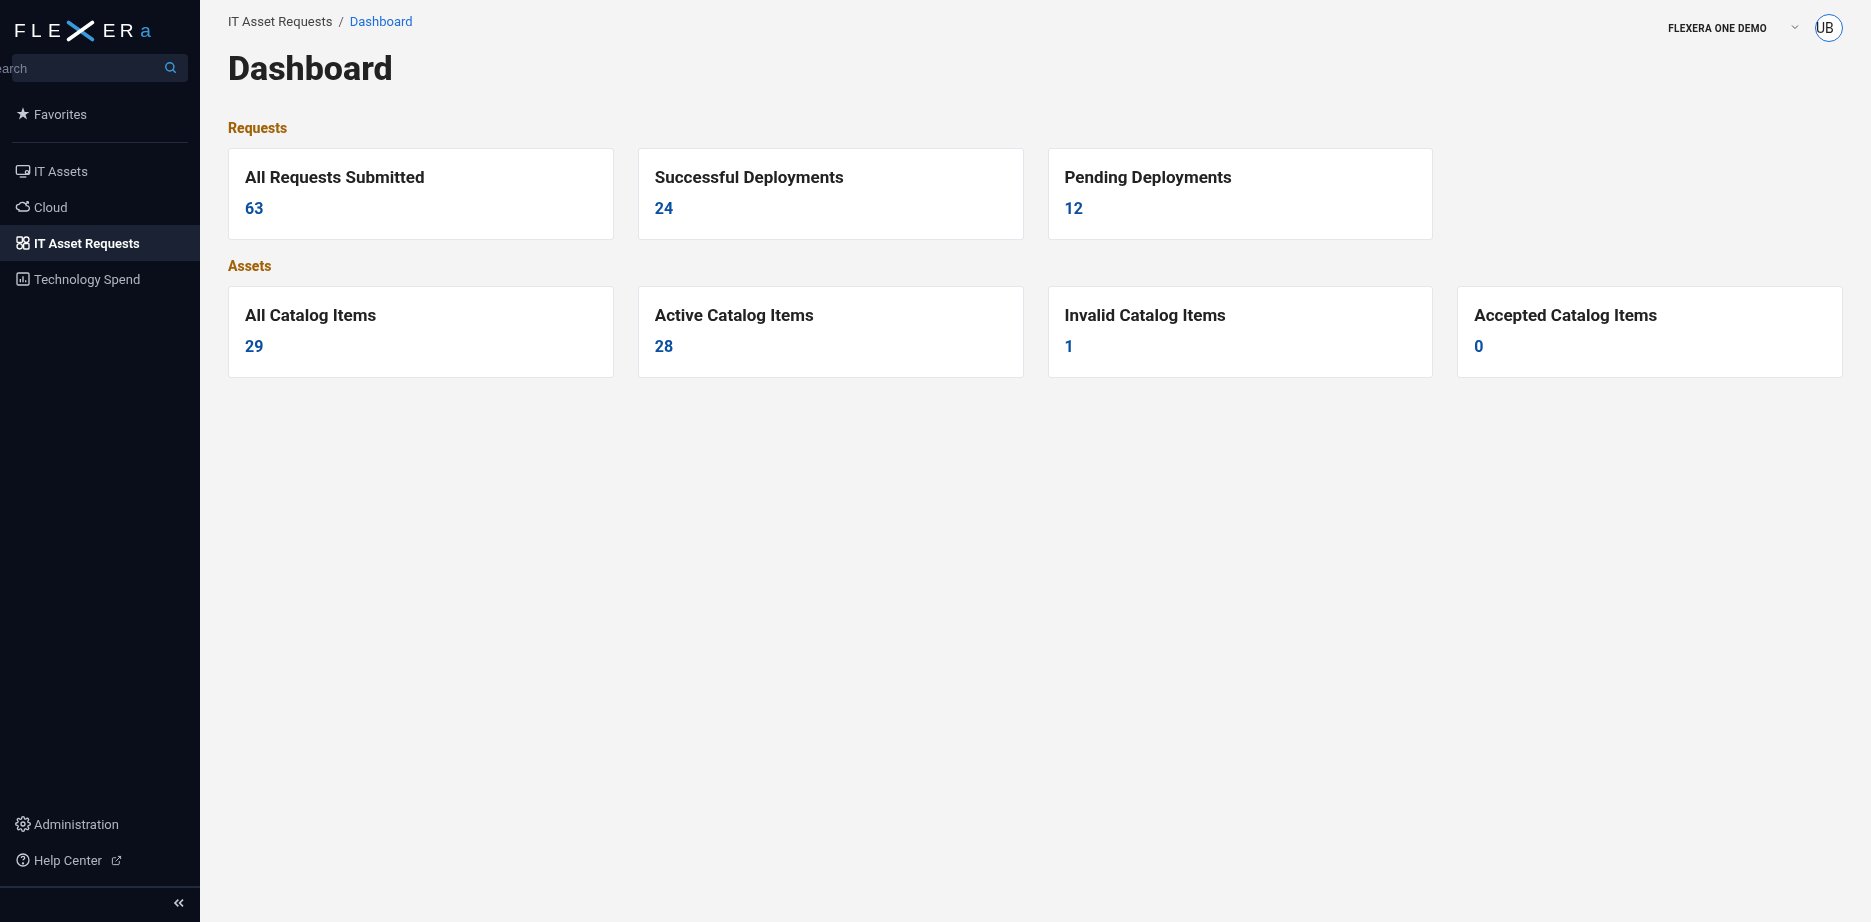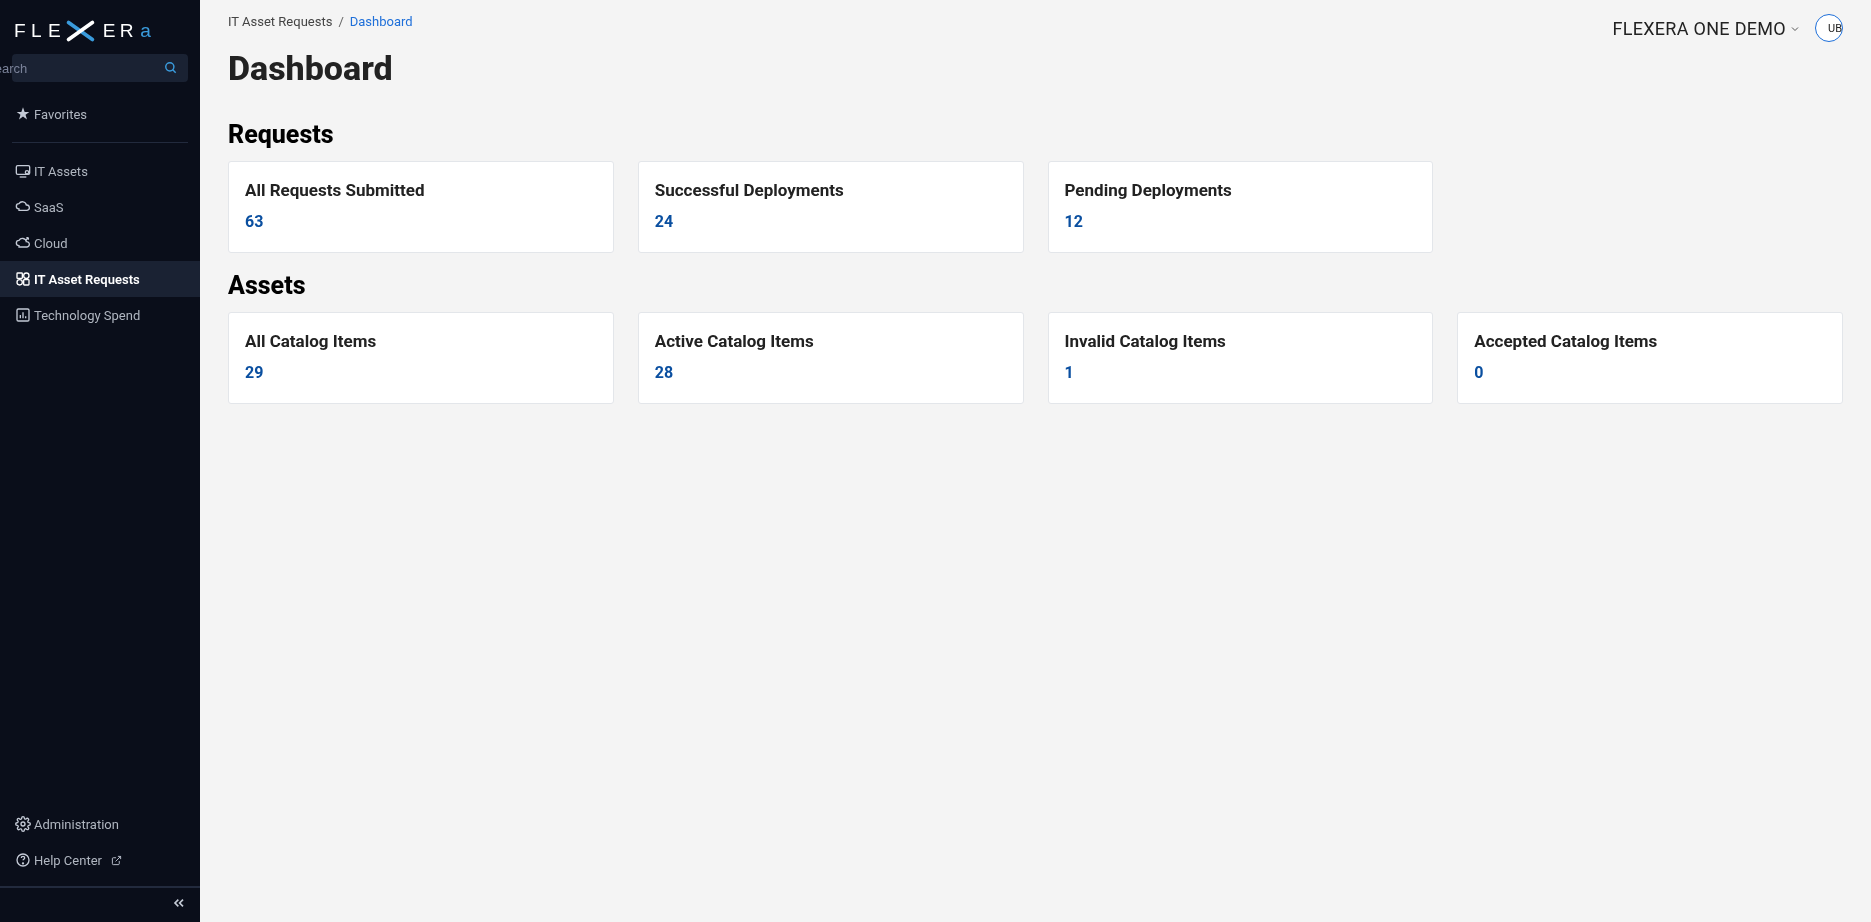--- a/index.html
+++ b/index.html
@@ -78,38 +78,38 @@
   
   .main { flex:1; display:flex; flex-direction:column; overflow:auto; }
   .topbar {
     display:flex; justify-content:space-between; align-items:flex-start;
     padding: 14px 28px 0 28px;
   }
   .breadcrumb { font-size: 13px; color:#444; display:flex; gap:6px; align-items:center;}
   .breadcrumb .sep { color:#666; }
   .breadcrumb .current { color:#1e6fd9; }
   .org-area { display:flex; align-items:center; gap:14px; }
-  .org-selector { font-size:18px; letter-spacing:0.3px; color:#222; display:flex; align-items:center; gap:3px; cursor:pointer;}
+  .org-selector { font-size:10px; letter-spacing:0.3px; color:#222; display:flex; align-items:center; gap:22px; cursor:pointer;font-weight:bold;}
   .avatar {
     width:28px;height:28px;border-radius:50%;
     border:1.5px solid #1e6fd9;
-    display:flex;align-items:center;justify-content:flex-end;
-    font-size:11px;color:#222;background:#fff;
+    display:flex;align-items:center;justify-content:flex-start;
+    font-size:14px;color:#222;background:#fff;
   }
   .page-title {
     padding: 6px 28px 18px 28px;
     font-size: 34px;
     font-weight: 800;
     color:#222;
   }
   .content { padding: 0 28px 40px 28px; }
   .section-title {
-    font-size: 25px;
+    font-size: 14px;
     font-weight: 800;
-    color:#000000;
+    color:#a16207;
     margin: 14px 0 12px 0;
   }
   .card-row {
     display:grid;
     grid-template-columns: repeat(4, 1fr);
     gap: 24px;
     margin-bottom: 18px;
     border-radius: 6px;
   }
   .card {
@@ -185,28 +185,20 @@
               <rect x="2" y="4" width="20" height="13" rx="2"></rect>
               <line x1="7" y1="21" x2="17" y2="21"></line>
               <circle cx="18" cy="14" r="2.5"></circle>
             </svg>
         </span>
         <span>IT Assets</span>
       </div>
       <div class="nav-item">
         <span class="nav-icon">
           <svg width="16" height="16" viewBox="0 0 24 24" fill="none" stroke="currentColor" stroke-width="2">
-              <path d="M6 15a4 4 0 010-8 6 6 0 0111 2 4 4 0 011 8H6z"></path>
-            </svg>
-        </span>
-        <span>SaaS</span>
-      </div>
-      <div class="nav-item">
-        <span class="nav-icon">
-          <svg width="16" height="16" viewBox="0 0 24 24" fill="none" stroke="currentColor" stroke-width="2">
               <path d="M6 16a4 4 0 010-8 6 6 0 0111 2 4 4 0 011 8H6z"></path>
               <line x1="16" y1="8" x2="20" y2="4"></line>
               <line x1="20" y1="4" x2="17" y2="4"></line>
               <line x1="20" y1="4" x2="20" y2="7"></line>
             </svg>
         </span>
         <span>Cloud</span>
       </div>
       <div class="nav-item active">
         <span class="nav-icon">

